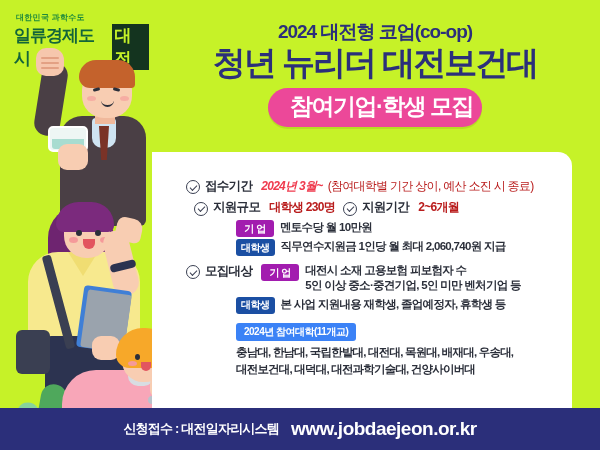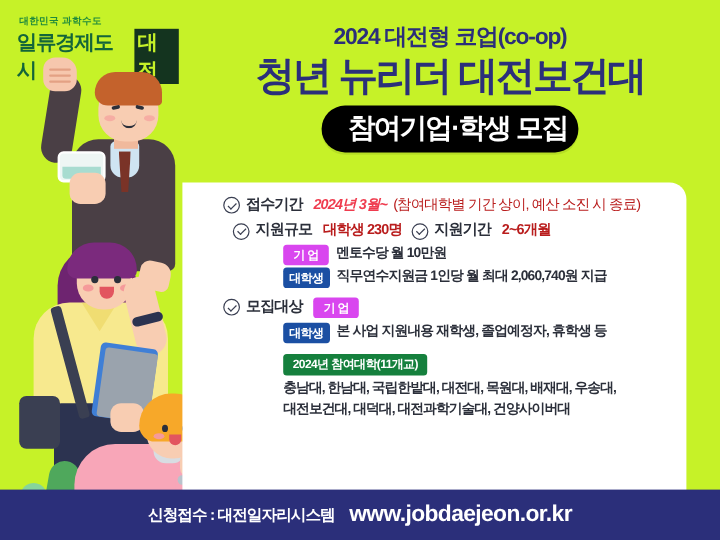--- a/index.html
+++ b/index.html
@@ -39,21 +39,21 @@
     font-size: 19px; font-weight: bold; color: #2b2f7a;
     letter-spacing: -1px; line-height: 1.1;
   }
   #title-main {
     font-size: 33px; font-weight: bold; color: #2b2f7a;
     letter-spacing: -2px; line-height: 1.15; margin-top: 1px;
     white-space: nowrap;
   }
   #title-badge {
     display: inline-block; margin-top: 6px;
-    background: #000000; color: #ffffff;
+    background: #ec4899; color: #ffffff;
     font-size: 23px; font-weight: bold; letter-spacing: -1.5px;
     border-radius: 22px; padding: 3px 9px 5px 22px;
     box-shadow: 0 2px 0 rgba(0,0,0,.08);
   }
 
   
   #illus { position: absolute; left: 0; top: 40px; width: 215px; height: 385px; }
   .fig { position: absolute; }
 
   
@@ -242,21 +242,21 @@
   .leaf-b {
     left: 20px; top: 362px; width: 22px; height: 44px;
     background: #86d49a; border-radius: 12px 12px 8px 8px; transform: rotate(-16deg);
   }
 
   
   #card {
     position: absolute; left: 152px; top: 152px; width: 420px; height: 262px;
     background: #ffffff;
     border-radius: 0 14px 0 0;
-    padding: 10px 12px 8px 34px;
+    padding: 26px 12px 8px 34px;
   }
 
   .row { display: flex; align-items: flex-start; margin-bottom: 4px; }
   .chk {
     flex: 0 0 auto; width: 14px; height: 14px; margin-right: 5px; margin-top: 2px;
     border: 1.6px solid #3a3f52; border-radius: 50%;
     position: relative;
   }
   .chk::after {
     content: ""; position: absolute; left: 3px; top: 3.6px;
@@ -275,28 +275,28 @@
   .inline-pair { display: flex; align-items: center; }
   .inline-pair .chk { margin-left: 8px; }
 
   .tagrow { display: flex; align-items: flex-start; margin: 2px 0 2px 0; }
   .tag {
     flex: 0 0 auto;
     font-size: 10px; font-weight: bold; color: #ffffff;
     padding: 1.5px 5px; border-radius: 3px; margin-right: 6px;
     letter-spacing: -.5px; white-space: nowrap; min-width: 38px; text-align: center;
   }
-  .tag.biz { background: #d946ef; }
+  .tag.biz { background: #a21caf; }
   .tag.stu { background: #1b4fa3; }
   .tagtext { font-size: 11.5px; font-weight: bold; color: #2b2f3a; letter-spacing: -.7px; line-height: 1.3; }
 
   .indent { margin-left: 50px; }
 
   .unibadge {
-    display: inline-block; background: #15803d; color: #ffffff;
+    display: inline-block; background: #3b82f6; color: #ffffff;
     font-size: 10px; font-weight: bold; letter-spacing: -.5px;
     padding: 2px 8px; border-radius: 3px; margin: 7px 0 3px 0;
   }
   .unilist {
     font-size: 11.5px; font-weight: bold; color: #2b2f3a;
     letter-spacing: -.8px; line-height: 1.45;
   }
 
   .sect-gap { height: 5px; }
 
@@ -418,20 +418,24 @@
         <span class="tagtext">직무연수지원금 1인당 월 최대 2,060,740원 지급</span>
       </div>
     </div>
 
     <div class="sect-gap"></div>
 
     <div class="row">
       <span class="chk"></span>
       <span class="rlabel">모집대상</span>
       <span class="tag biz" style="margin-top:1px">기 업</span>
+      <span class="tagtext">
+        <span>대전시 소재 고용보험 피보험자 수</span><br>
+        <span>5인 이상 중소·중견기업, 5인 미만 벤처기업 등</span>
+      </span>
     </div>
 
     <div class="indent">
       <div class="tagrow">
         <span class="tag stu">대학생</span>
         <span class="tagtext">본 사업 지원내용 재학생, 졸업예정자, 휴학생 등</span>
       </div>
     </div>
 
     <div class="indent">

